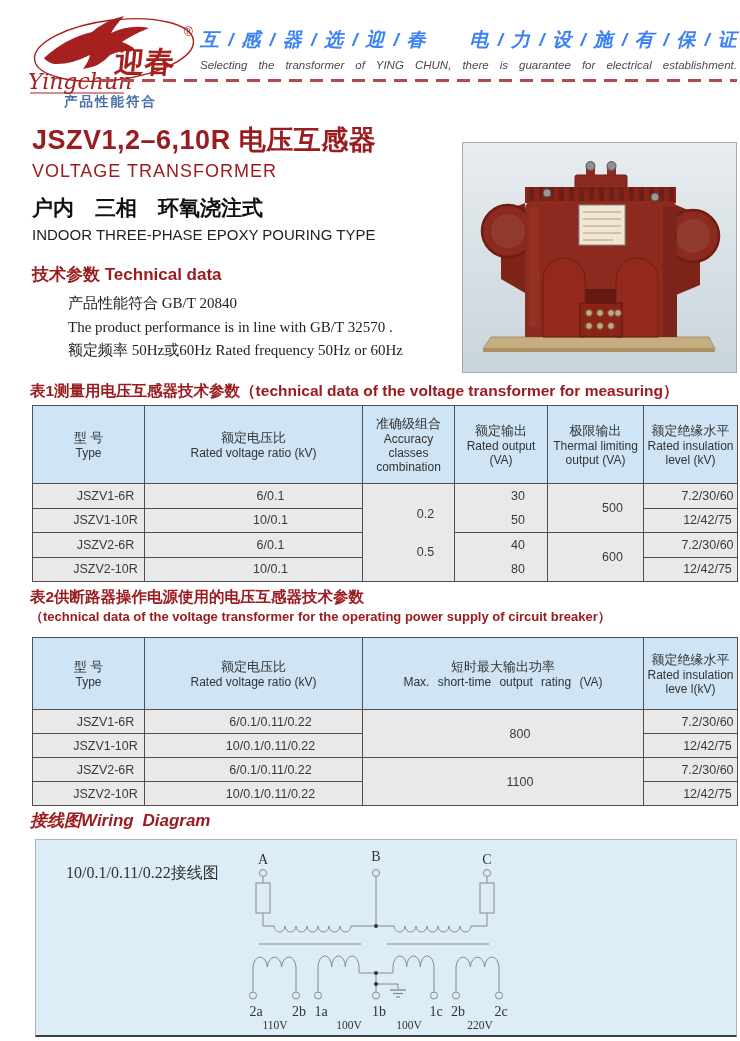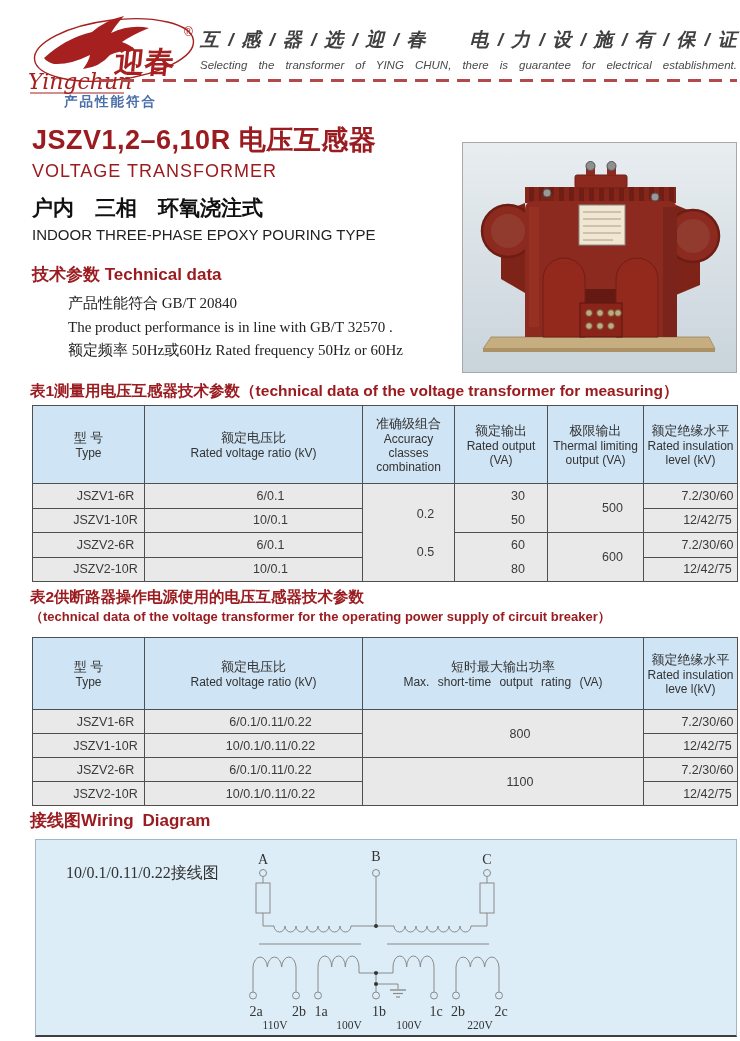--- a/index.html
+++ b/index.html
@@ -4,21 +4,21 @@
 <style>
   html,body{margin:0;padding:0;background:#888;}
   .page{position:relative;width:740px;height:1041px;background:#ffffff;overflow:hidden;
         font-family:"Liberation Sans",sans-serif;color:#222;}
   .abs{position:absolute;}
 
   
   .logo-wrap{left:26px;top:12px;width:178px;height:86px;}
   .badge{left:64px;top:93px;font-size:13.5px;font-weight:bold;letter-spacing:2px;color:#4a6fa8;}
   .slogan{left:200px;top:27px;width:537px;}
-  .slogan-cn{font-size:19px;font-weight:bold;font-style:italic;color:#404040;
+  .slogan-cn{font-size:19px;font-weight:bold;font-style:italic;color:#3b82f6;
              text-align:justify;text-align-last:justify;white-space:nowrap;letter-spacing:.5px;}
   .slogan-en{margin-top:6px;font-size:11.5px;font-style:italic;color:#4a4a4a;
              text-align:justify;text-align-last:justify;}
   .dash-line{left:100px;top:79px;width:637px;height:3px;
              background:repeating-linear-gradient(90deg,#b24a4a 0 13px,transparent 13px 21px);}
 
   
   .model{left:32px;top:122px;font-size:27px;font-weight:bold;color:#9b1c20;letter-spacing:.5px;}
   .model-en{left:32px;top:161px;font-size:18px;color:#9b1c20;letter-spacing:1px;}
   .type-cn{left:32px;top:194px;font-size:21px;font-weight:bold;color:#111;
@@ -44,21 +44,21 @@
   .hen{font-size:12px;line-height:14px;}
   .t1{left:32px;top:405px;}
   .t1 th{height:78px;}
   .t2{left:32px;top:637px;}
   .t2 th{height:72px;}
   .two-line span{display:block;line-height:24px;}
   .acc-cell span{display:block;line-height:38px;}
   .wsp{word-spacing:5px;}
 
   
-  .wiring-head{left:30px;top:809px;font-size:17px;font-weight:bold;color:#9b1c20;word-spacing:4px;}
+  .wiring-head{left:30px;top:809px;font-size:17px;font-weight:bold;color:#9b1c20;word-spacing:4px;font-style:italic;}
   .wiring-box{left:35px;top:839px;width:702px;height:198px;background:#dcedf7;
               border:1px solid #9eb6c6;border-bottom:2px solid #3f3f3f;box-sizing:border-box;}
   .diag-text{font-family:"Liberation Serif","DejaVu Serif",serif;fill:#333;}
 </style>
 </head>
 <body>
 
 <div class="page">
 
   <div class="abs logo-wrap">
@@ -227,21 +227,21 @@
     </tr>
     <tr>
       <td>JSZV1-10R</td>
       <td>10/0.1</td>
       <td>12/42/75</td>
     </tr>
     <tr>
       <td>JSZV2-6R</td>
       <td>6/0.1</td>
       <td rowspan="2" class="two-line">
-        <span>60</span>
+        <span>40</span>
         <span>80</span>
           </td>
       <td rowspan="2">600</td>
       <td>7.2/30/60</td>
     </tr>
     <tr>
       <td>JSZV2-10R</td>
       <td>10/0.1</td>
       <td>12/42/75</td>
     </tr>

